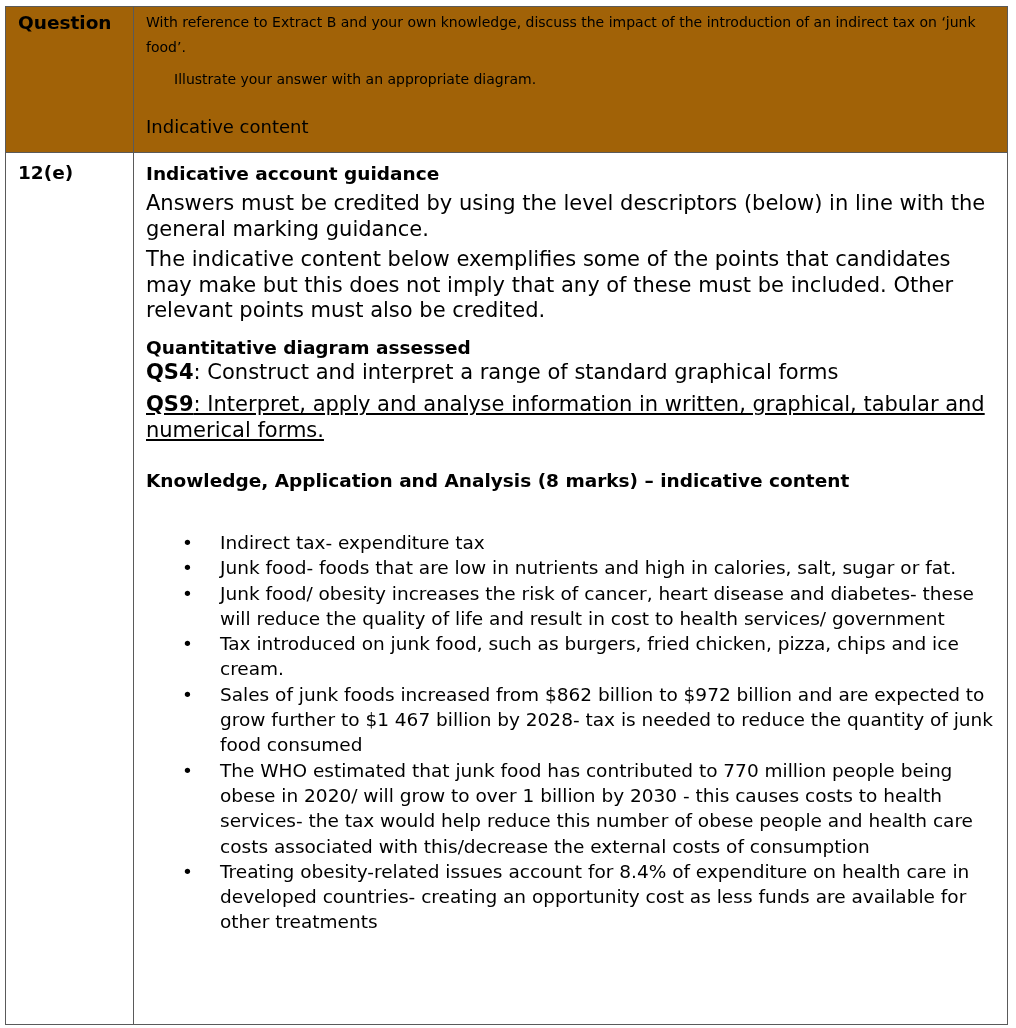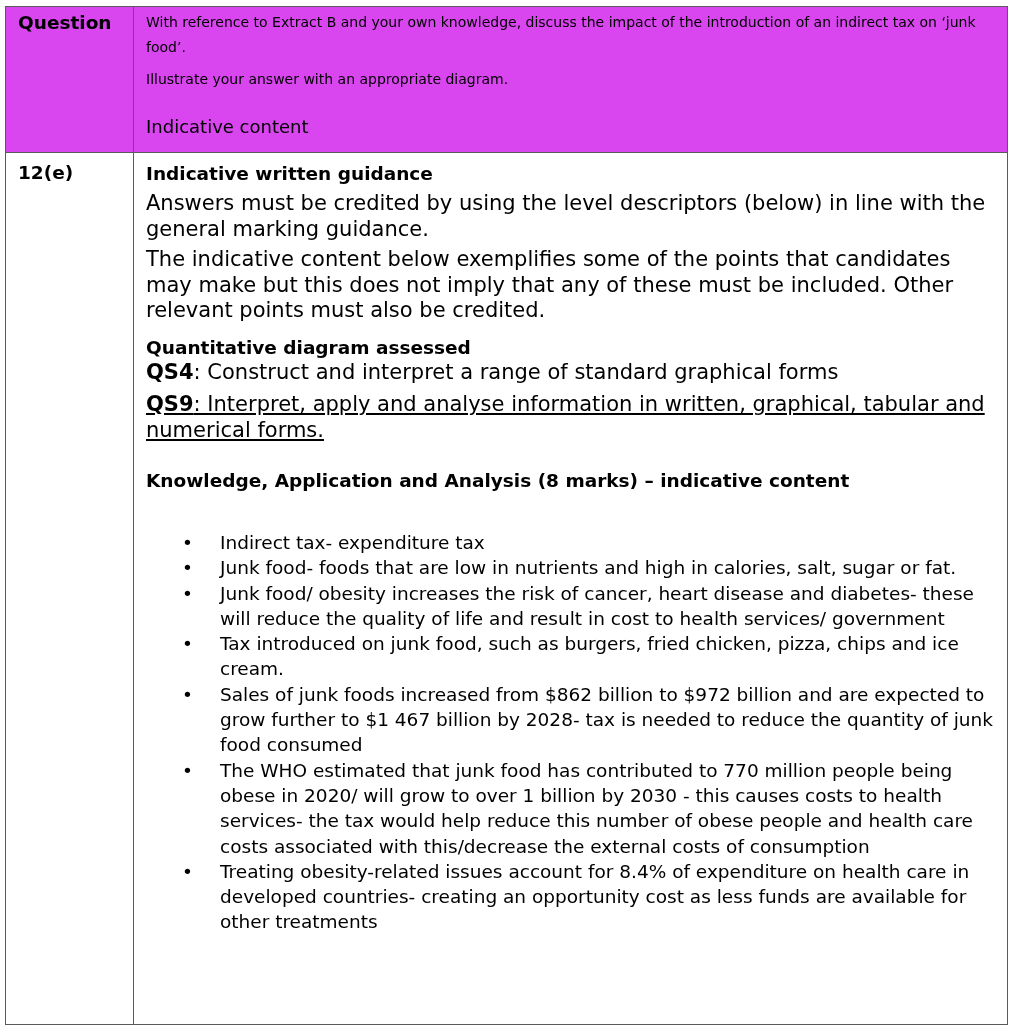--- a/index.html
+++ b/index.html
@@ -1,25 +1,25 @@
 <!DOCTYPE html>
 <html><head>
 <meta charset="utf-8">
 <style>
   html, body { margin: 0; padding: 0; background: #ffffff; }
   body { width: 1016px; height: 1028px; position: relative; overflow: hidden;
          font-family: "DejaVu Sans", "Liberation Sans", sans-serif; color: #000; }
   .tbl { position: absolute; left: 5px; top: 6px; width: 1003px; border-collapse: collapse; table-layout: fixed; }
   .tbl td { border: 1px solid #5a5a5a; vertical-align: top; padding: 0; }
   .col-left { width: 128px; }
-  .hdr td { background: #d946ef; }
+  .hdr td { background: #a16207; }
   .lbl { font-weight: bold; font-size: 18.5px; padding: 4px 0 0 12px; line-height: 24px; }
   .hdr-right { height: 142px; padding: 3px 10px 0 12px !important; }
   .qtext { font-size: 14px; line-height: 25px; margin: 0; }
-  .qtext + .qtext { margin-top: 7px; }
+  .qtext + .qtext { margin-top: 7px; margin-left: 28px; }
   .hdr-ind { font-weight: normal; font-size: 18px; margin-top: 22px; line-height: 25px; }
   .body-right { padding: 8px 10px 5px 12px !important; height: 858px; }
   .body-left { padding: 8px 0 0 12px !important; }
   .h { font-weight: bold; font-size: 18.5px; line-height: 25px; margin: 0; }
   .p { font-size: 21px; line-height: 25.5px; margin: 0; }
   .gap5 { margin-top: 5px; }
   .gap7 { margin-top: 7px; text-decoration: underline; }
   .gap11 { margin-top: 11px; }
   .gap25 { margin-top: 25px; }
   ul.bul { list-style: none; margin: 37px 0 0 0; padding: 0; }
@@ -43,21 +43,21 @@
       <p class="qtext">With reference to Extract B and your own knowledge, discuss the impact of the introduction of an indirect tax on ‘junk food’.</p>
       <p class="qtext">Illustrate your answer with an appropriate diagram.</p>
       <div class="hdr-ind">Indicative content</div>
     </td>
   </tr>
   <tr>
     <td class="body-left">
       <div class="lbl" style="padding:0;">12(e)</div>
     </td>
     <td class="body-right">
-      <p class="h">Indicative written guidance</p>
+      <p class="h">Indicative account guidance</p>
       <p class="p gap5">Answers must be credited by using the level descriptors (below) in line with the general marking guidance.</p>
       <p class="p gap5">The indicative content below exemplifies some of the points that candidates may make but this does not imply that any of these must be included. Other relevant points must also be credited.</p>
 
       <p class="h gap11">Quantitative diagram assessed</p>
       <p class="p"><b>QS4</b><span>: Construct and interpret a range of standard graphical forms</span></p>
       <p class="p gap7"><b>QS9</b><span>: Interpret, apply and analyse information in written, graphical, tabular and numerical forms.</span></p>
 
       <p class="h gap25">Knowledge, Application and Analysis (8 marks) – indicative content</p>
 
       <ul class="bul">

